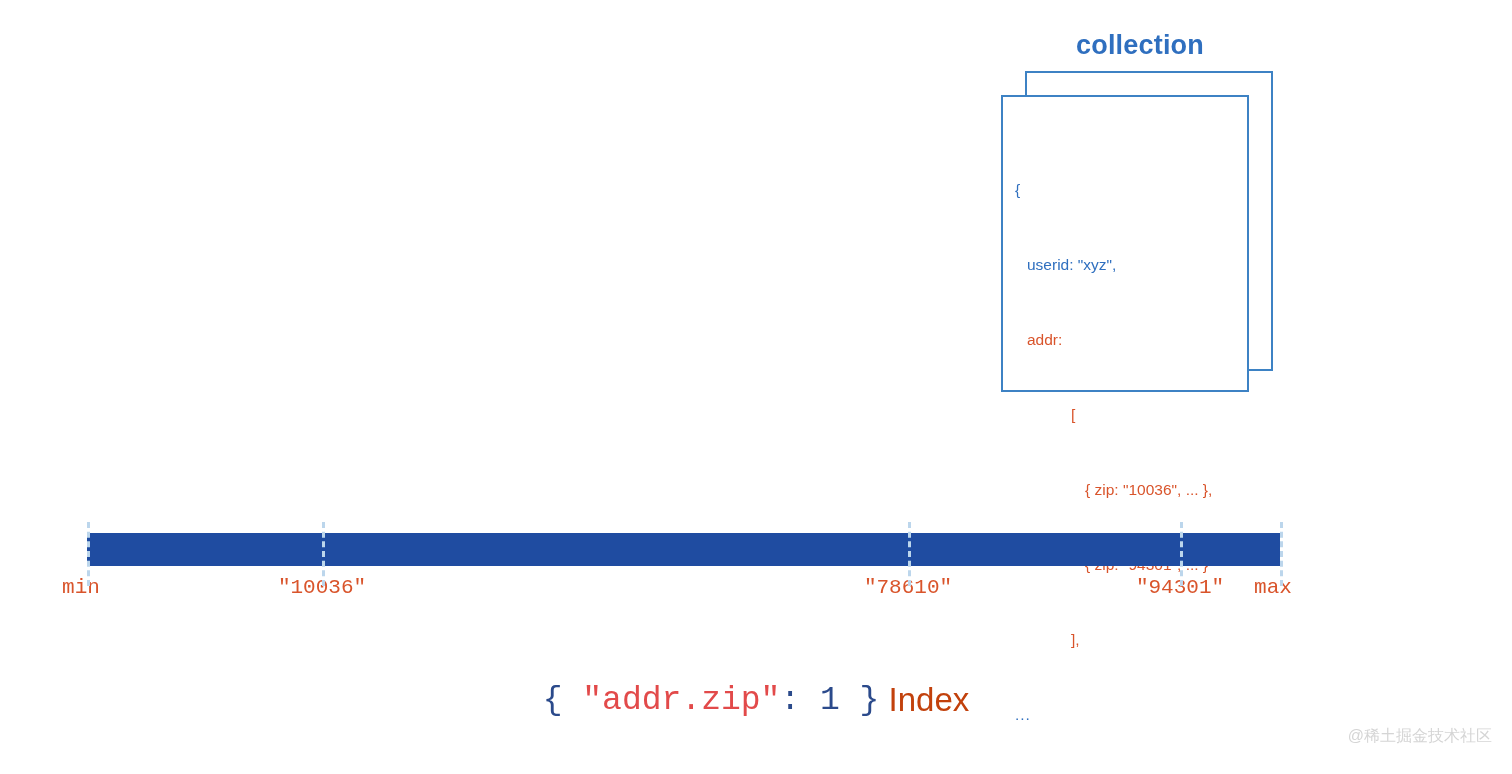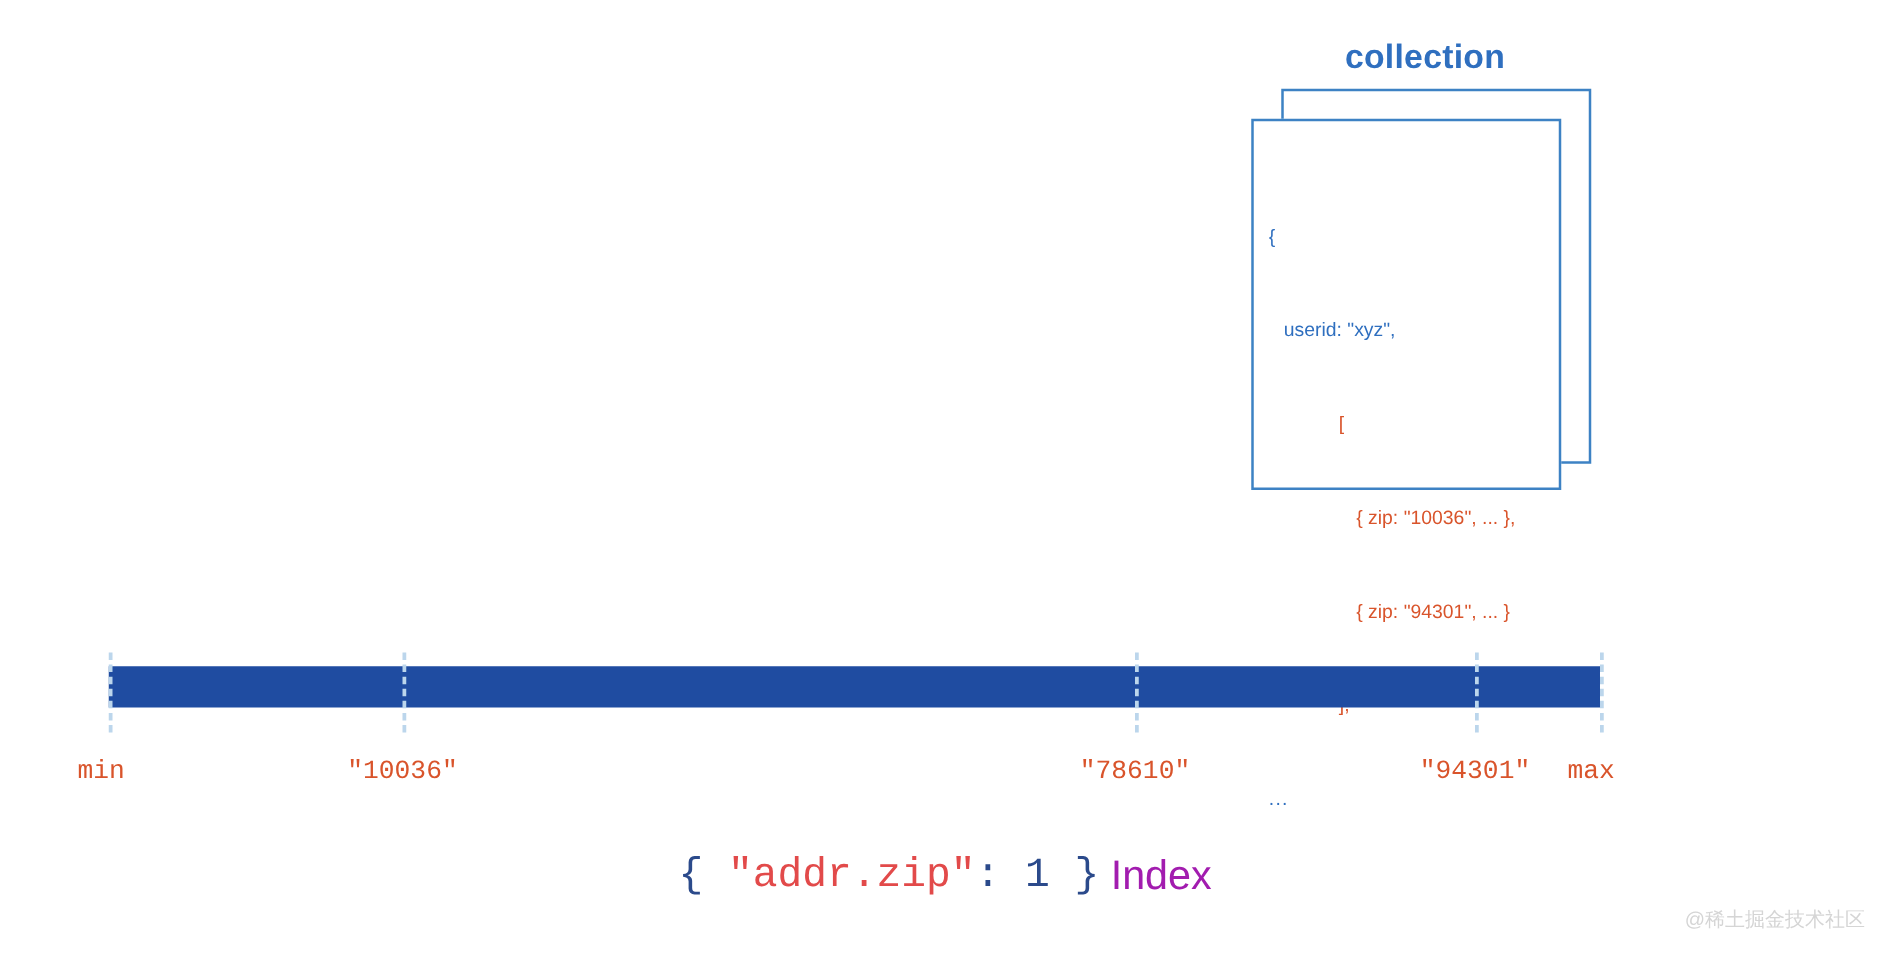--- a/index.html
+++ b/index.html
@@ -104,21 +104,21 @@
   .tick {
     position: absolute;
     top: 522px;
     width: 0;
     height: 64px;
     border-left: 3px dashed #bcd6ec;
     z-index: 3;
   }
   .tick-label {
     position: absolute;
-    top: 606px;
+    top: 576px;
     font-family: "Liberation Mono", monospace;
     font-size: 21px;
     color: #d9542b;
     white-space: nowrap;
     transform: translateX(-50%);
   }
 
   
   .caption {
     position: absolute;
@@ -136,21 +136,21 @@
   }
   .caption .mono-red {
     font-family: "Liberation Mono", monospace;
     font-size: 33px;
     color: #e24a4a;
     vertical-align: middle;
   }
   .caption .word {
     font-family: "Liberation Sans", sans-serif;
     font-size: 33px;
-    color: #a21caf;
+    color: #c2410c;
     vertical-align: middle;
   }
 
   
   .watermark {
     position: absolute;
     right: 20px;
     bottom: 27px;
     font-family: "Liberation Sans", sans-serif;
     font-size: 16px;
@@ -165,20 +165,21 @@
 
   <div class="collection-group">
     <div class="collection-title">collection</div>
 
     <div class="doc-card doc-card-back"></div>
 
     <div class="doc-card doc-card-front">
       <div class="doc-body">
         <span class="ln c-blue">{</span>
         <span class="ln ind1 c-blue">userid: "xyz",</span>
+        <span class="ln ind1 c-orange">addr:</span>
         <span class="ln ind2 c-orange">[</span>
         <span class="ln ind3 c-orange">{ zip: "10036", ... },</span>
         <span class="ln ind3 c-orange">{ zip: "94301", ... }</span>
         <span class="ln ind2 c-orange">],</span>
         <span class="ln dots-blue">...</span>
         
       </div>
     </div>
   </div>
 

